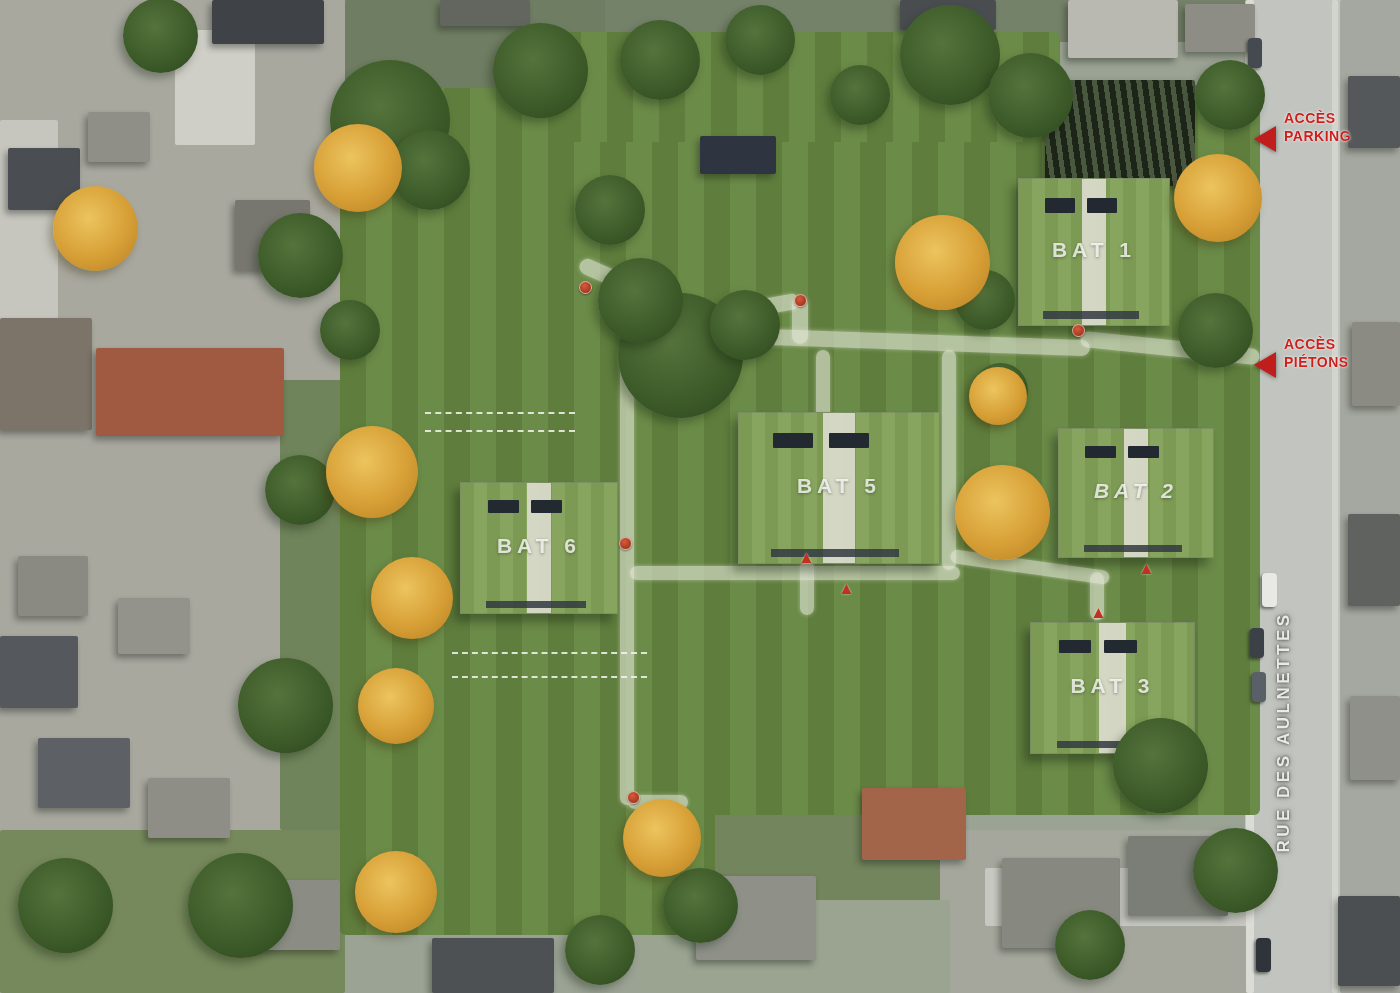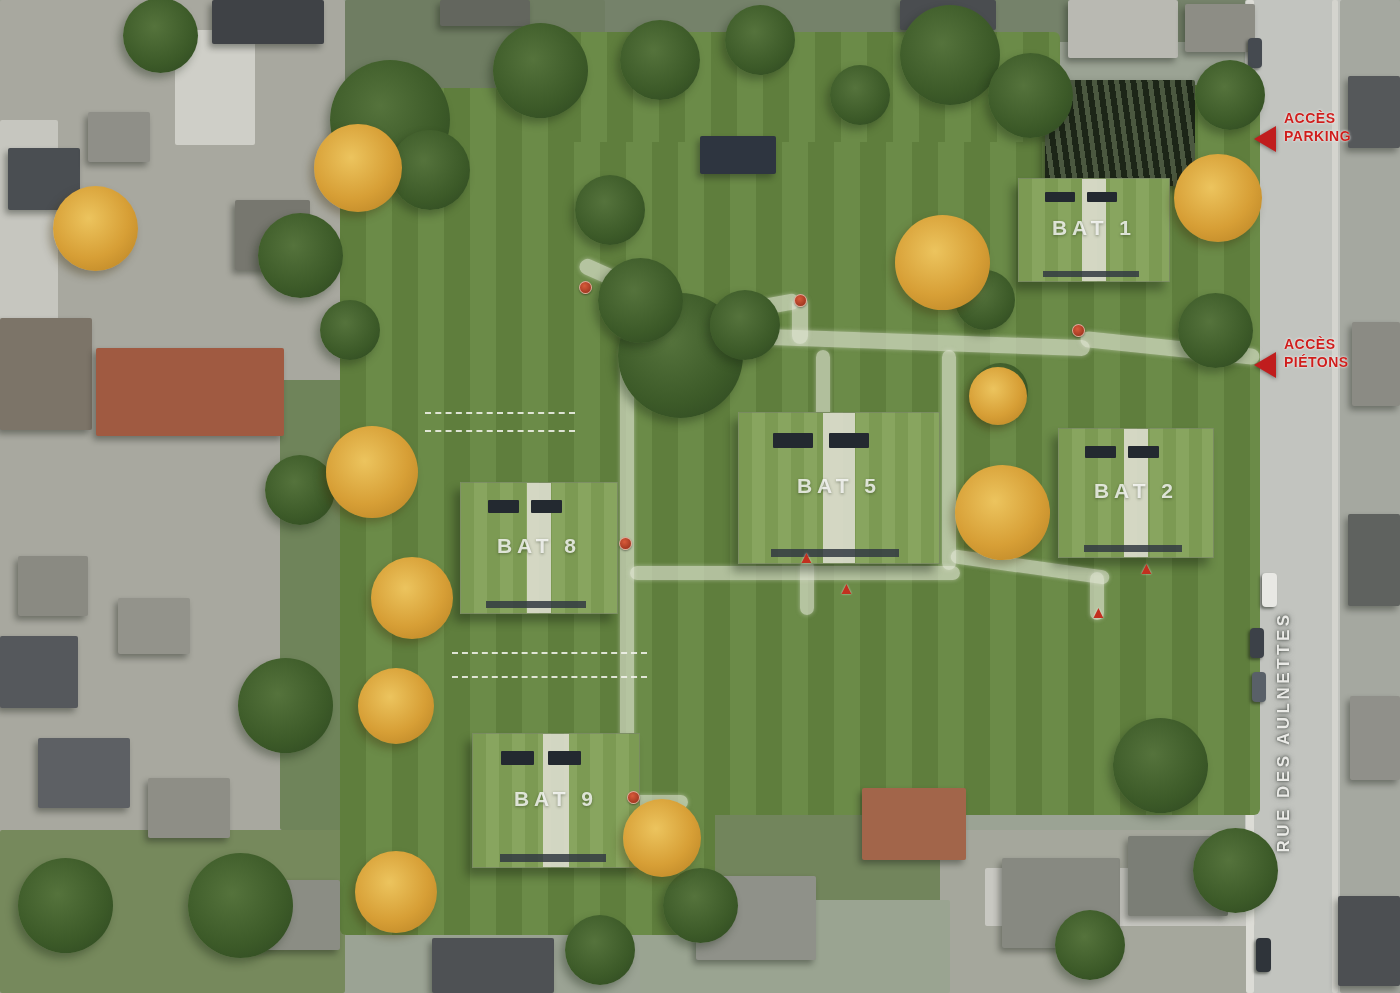--- a/index.html
+++ b/index.html
@@ -134,63 +134,63 @@
     <div class="house" style="left: 1002px; top: 858px; width: 118px; height: 90px; z-index: 5; background: rgb(135, 137, 129);"></div>
     <div class="house" style="left: 1128px; top: 836px; width: 100px; height: 80px; z-index: 5; background: rgb(123, 126, 118);"></div>
     <div class="house" style="left: 432px; top: 938px; width: 122px; height: 55px; z-index: 5; background: rgb(78, 81, 84);"></div>
     <div class="house" style="left: 250px; top: 880px; width: 90px; height: 70px; z-index: 5; background: rgb(139, 141, 132);"></div>
     <div class="hatch" style="left: 1045px; top: 80px; width: 150px; height: 106px; z-index: 5;"></div>
     <div class="car" style="left: 1262px; top: 573px; width: 15px; height: 34px; z-index: 6; background: rgb(232, 232, 228);"></div>
     <div class="car" style="left: 1250px; top: 628px; width: 14px; height: 30px; z-index: 6; background: rgb(60, 65, 72);"></div>
     <div class="car" style="left: 1252px; top: 672px; width: 14px; height: 30px; z-index: 6; background: rgb(89, 96, 104);"></div>
     <div class="car" style="left: 1256px; top: 938px; width: 15px; height: 34px; z-index: 6; background: rgb(47, 52, 58);"></div>
     <div class="car" style="left: 1248px; top: 38px; width: 14px; height: 30px; z-index: 6; background: rgb(69, 74, 80);"></div>
-    <div class="bld" style="left: 1018px; top: 178px; width: 152px; height: 104px; z-index: 6;">
+    <div class="bld" style="left: 1018px; top: 178px; width: 152px; height: 148px; z-index: 6;">
       <div class="roof">
         <div class="core"></div>
         <div class="pan p1"></div>
         <div class="pan p2"></div>
         <div class="bstrip"></div>
         <div class="blabel">BAT 1</div>
       </div>
     </div>
     <div class="bld" style="left: 738px; top: 412px; width: 202px; height: 152px; z-index: 6;">
       <div class="roof">
         <div class="core"></div>
         <div class="pan p1"></div>
         <div class="pan p2"></div>
         <div class="bstrip"></div>
         <div class="blabel">BAT 5</div>
       </div>
     </div>
-    <div class="bld" style="left: 1058px; top: 428px; width: 156px; height: 130px; z-index: 6;">
+    <div class="bld" style="left: 1058px; top: 428px; width: 156px; height: 130px; z-index: 6; font-style: italic;">
       <div class="roof">
         <div class="core"></div>
         <div class="pan p1"></div>
         <div class="pan p2"></div>
         <div class="bstrip"></div>
         <div class="blabel">BAT 2</div>
       </div>
     </div>
     <div class="bld" style="left: 460px; top: 482px; width: 158px; height: 132px; z-index: 6;">
       <div class="roof">
         <div class="core"></div>
         <div class="pan p1"></div>
         <div class="pan p2"></div>
         <div class="bstrip"></div>
-        <div class="blabel">BAT 8</div>
-      </div>
-    </div>
-    <div class="bld" style="left: 472px; top: 733px; width: 168px; height: 135px; z-index: 6;">
-      <div class="roof">
-        <div class="core"></div>
-        <div class="pan p1"></div>
-        <div class="pan p2"></div>
-        <div class="bstrip"></div>
-        <div class="blabel">BAT 9</div>
+        <div class="blabel">BAT 6</div>
+      </div>
+    </div>
+    <div class="bld" style="left: 1030px; top: 622px; width: 165px; height: 132px; z-index: 6;">
+      <div class="roof">
+        <div class="core"></div>
+        <div class="pan p1"></div>
+        <div class="pan p2"></div>
+        <div class="bstrip"></div>
+        <div class="blabel">BAT 3</div>
       </div>
     </div>
     <div class="tree tg" style="left: 330px; top: 60px; width: 120px; height: 120px; z-index: 7;"></div>
     <div class="tree tg" style="left: 492.5px; top: 22.5px; width: 95px; height: 95px; z-index: 7;"></div>
     <div class="tree tg" style="left: 620px; top: 20px; width: 80px; height: 80px; z-index: 7;"></div>
     <div class="tree tg" style="left: 725px; top: 5px; width: 70px; height: 70px; z-index: 7;"></div>
     <div class="tree tg" style="left: 900px; top: 5px; width: 100px; height: 100px; z-index: 7;"></div>
     <div class="tree tg" style="left: 987.5px; top: 52.5px; width: 85px; height: 85px; z-index: 7;"></div>
     <div class="tree tg" style="left: 830px; top: 65px; width: 60px; height: 60px; z-index: 7;"></div>
     <div class="tree tg" style="left: 122.5px; top: -2.5px; width: 75px; height: 75px; z-index: 7;"></div>

